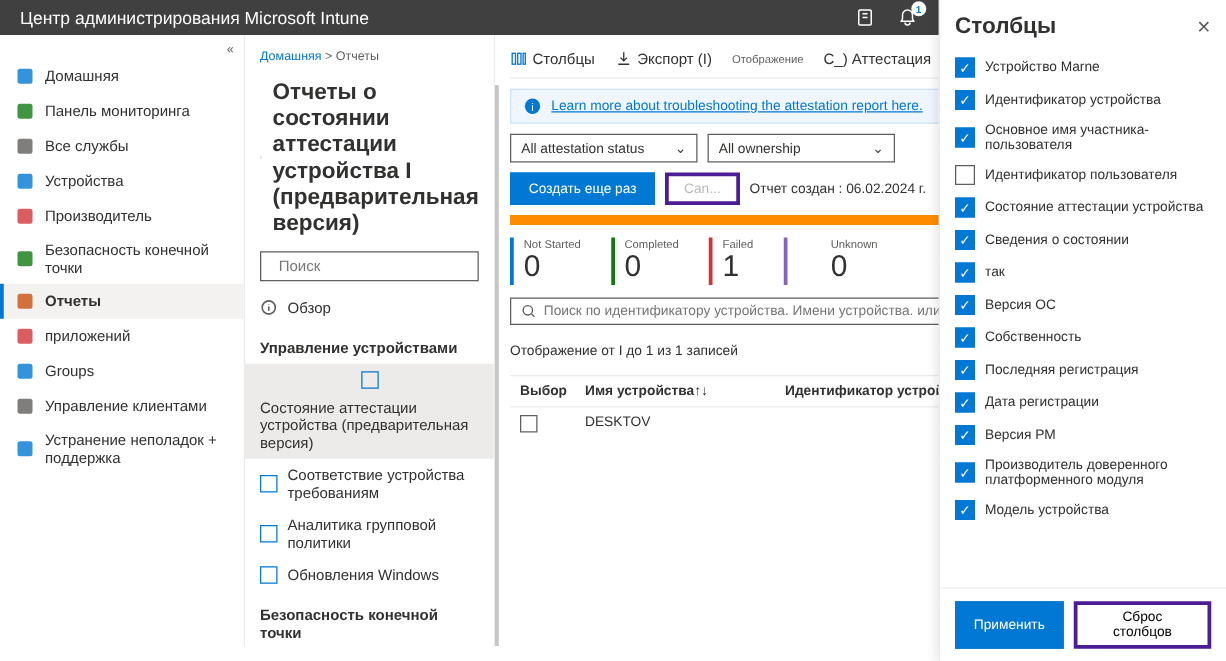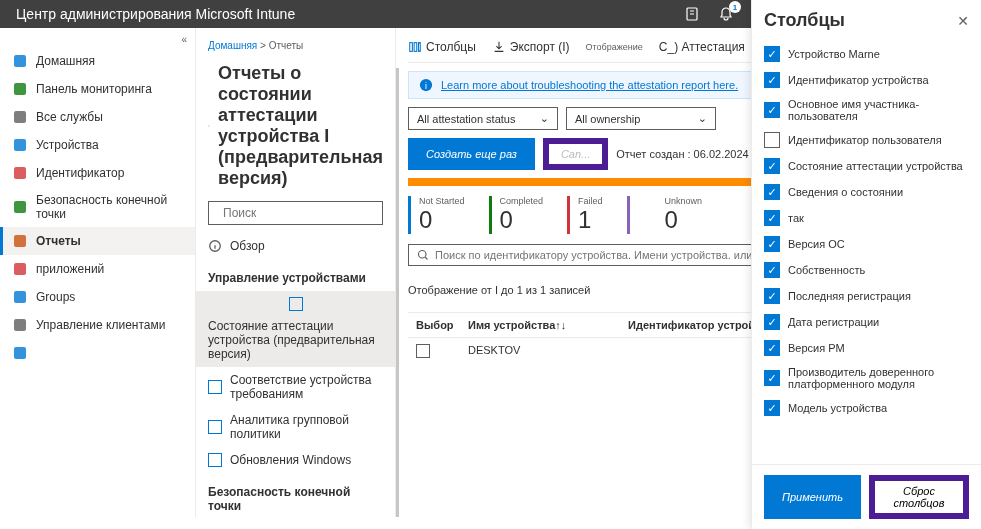--- a/index.html
+++ b/index.html
@@ -30,21 +30,21 @@
 .sub-link.selected { background: #edebe9; flex-direction: column; }
 .sub-link .sq { width: 14px; height: 14px; border: 1px solid #0078d4; flex-shrink: 0; }
 .main { flex: 1; overflow: hidden; padding: 8px 12px; position: relative; }
 .toolbar { display: flex; gap: 16px; align-items: center; padding: 4px 0 8px; font-size: 12px; border-bottom: 1px solid #edebe9; }
 .toolbar-item { display: flex; align-items: center; gap: 4px; cursor: pointer; color: #323130; }
 .info-bar { background: #f0f6ff; border: 1px solid #cce4f7; padding: 6px 10px; margin: 8px 0; display: flex; align-items: center; gap: 8px; font-size: 11px; }
 .info-bar a { color: #0078d4; text-decoration: underline; }
 .filters { display: flex; gap: 8px; margin-bottom: 8px; }
 .dropdown { border: 1px solid #605e5c; padding: 4px 8px; font-size: 11px; display: flex; justify-content: space-between; align-items: center; min-width: 150px; cursor: pointer; background: #fff; }
 .actions { display: flex; gap: 8px; align-items: center; margin-bottom: 8px; font-size: 11px; }
-.btn { padding: 4px 12px; border: 6px solid #4c1d95; cursor: pointer; background: #fff; font-size: 11px; font-style: italic; }
+.btn { padding: 4px 12px; border: 3px solid #4c1d95; cursor: pointer; background: #fff; font-size: 11px; }
 .btn.primary { background: #0078d4; color: #fff; border-color: #0078d4; }
 .progress-bar { height: 8px; background: #ff8c00; margin-bottom: 10px; }
 .stats { display: flex; gap: 24px; margin-bottom: 10px; }
 .stat { border-left: 3px solid; padding-left: 8px; }
 .stat-label { font-size: 9px; color: #605e5c; }
 .stat-value { font-size: 24px; font-weight: 300; }
 .stat.ns { border-color: #0078d4; }
 .stat.co { border-color: #107c10; }
 .stat.fa { border-color: #d13438; }
 .stat.un { border-color: #8764b8; padding-left: 35px; }
@@ -132,21 +132,21 @@
         <div class="nav-item">
           <svg class="nav-icon" viewBox="0 0 16 16">
             <rect x="2" y="2" width="12" height="12" rx="2" fill="#0078d4" opacity="0.8"></rect>
           </svg>
           <span>Устройства</span>
         </div>
         <div class="nav-item">
           <svg class="nav-icon" viewBox="0 0 16 16">
             <rect x="2" y="2" width="12" height="12" rx="2" fill="#d13438" opacity="0.8"></rect>
           </svg>
-          <span>Идентификатор</span>
+          <span>Производитель</span>
         </div>
         <div class="nav-item">
           <svg class="nav-icon" viewBox="0 0 16 16">
             <rect x="2" y="2" width="12" height="12" rx="2" fill="#107c10" opacity="0.8"></rect>
           </svg>
           <span>Безопасность конечной точки</span>
         </div>
         <div class="nav-item selected">
           <svg class="nav-icon" viewBox="0 0 16 16">
             <rect x="2" y="2" width="12" height="12" rx="2" fill="#ca5010" opacity="0.8"></rect>
@@ -168,20 +168,21 @@
         <div class="nav-item">
           <svg class="nav-icon" viewBox="0 0 16 16">
             <rect x="2" y="2" width="12" height="12" rx="2" fill="#605e5c" opacity="0.8"></rect>
           </svg>
           <span>Управление клиентами</span>
         </div>
         <div class="nav-item">
           <svg class="nav-icon" viewBox="0 0 16 16">
             <rect x="2" y="2" width="12" height="12" rx="2" fill="#0078d4" opacity="0.8"></rect>
           </svg>
+          <span>Устранение неполадок + поддержка</span>
         </div>
       </div>
   </div>
 
   <div class="content">
     <div class="sub-sidebar">
       <div class="breadcrumb">
         <a href="#">Домашняя</a> &gt; <span>Отчеты</span>
       </div>
       <div class="page-title-row">

